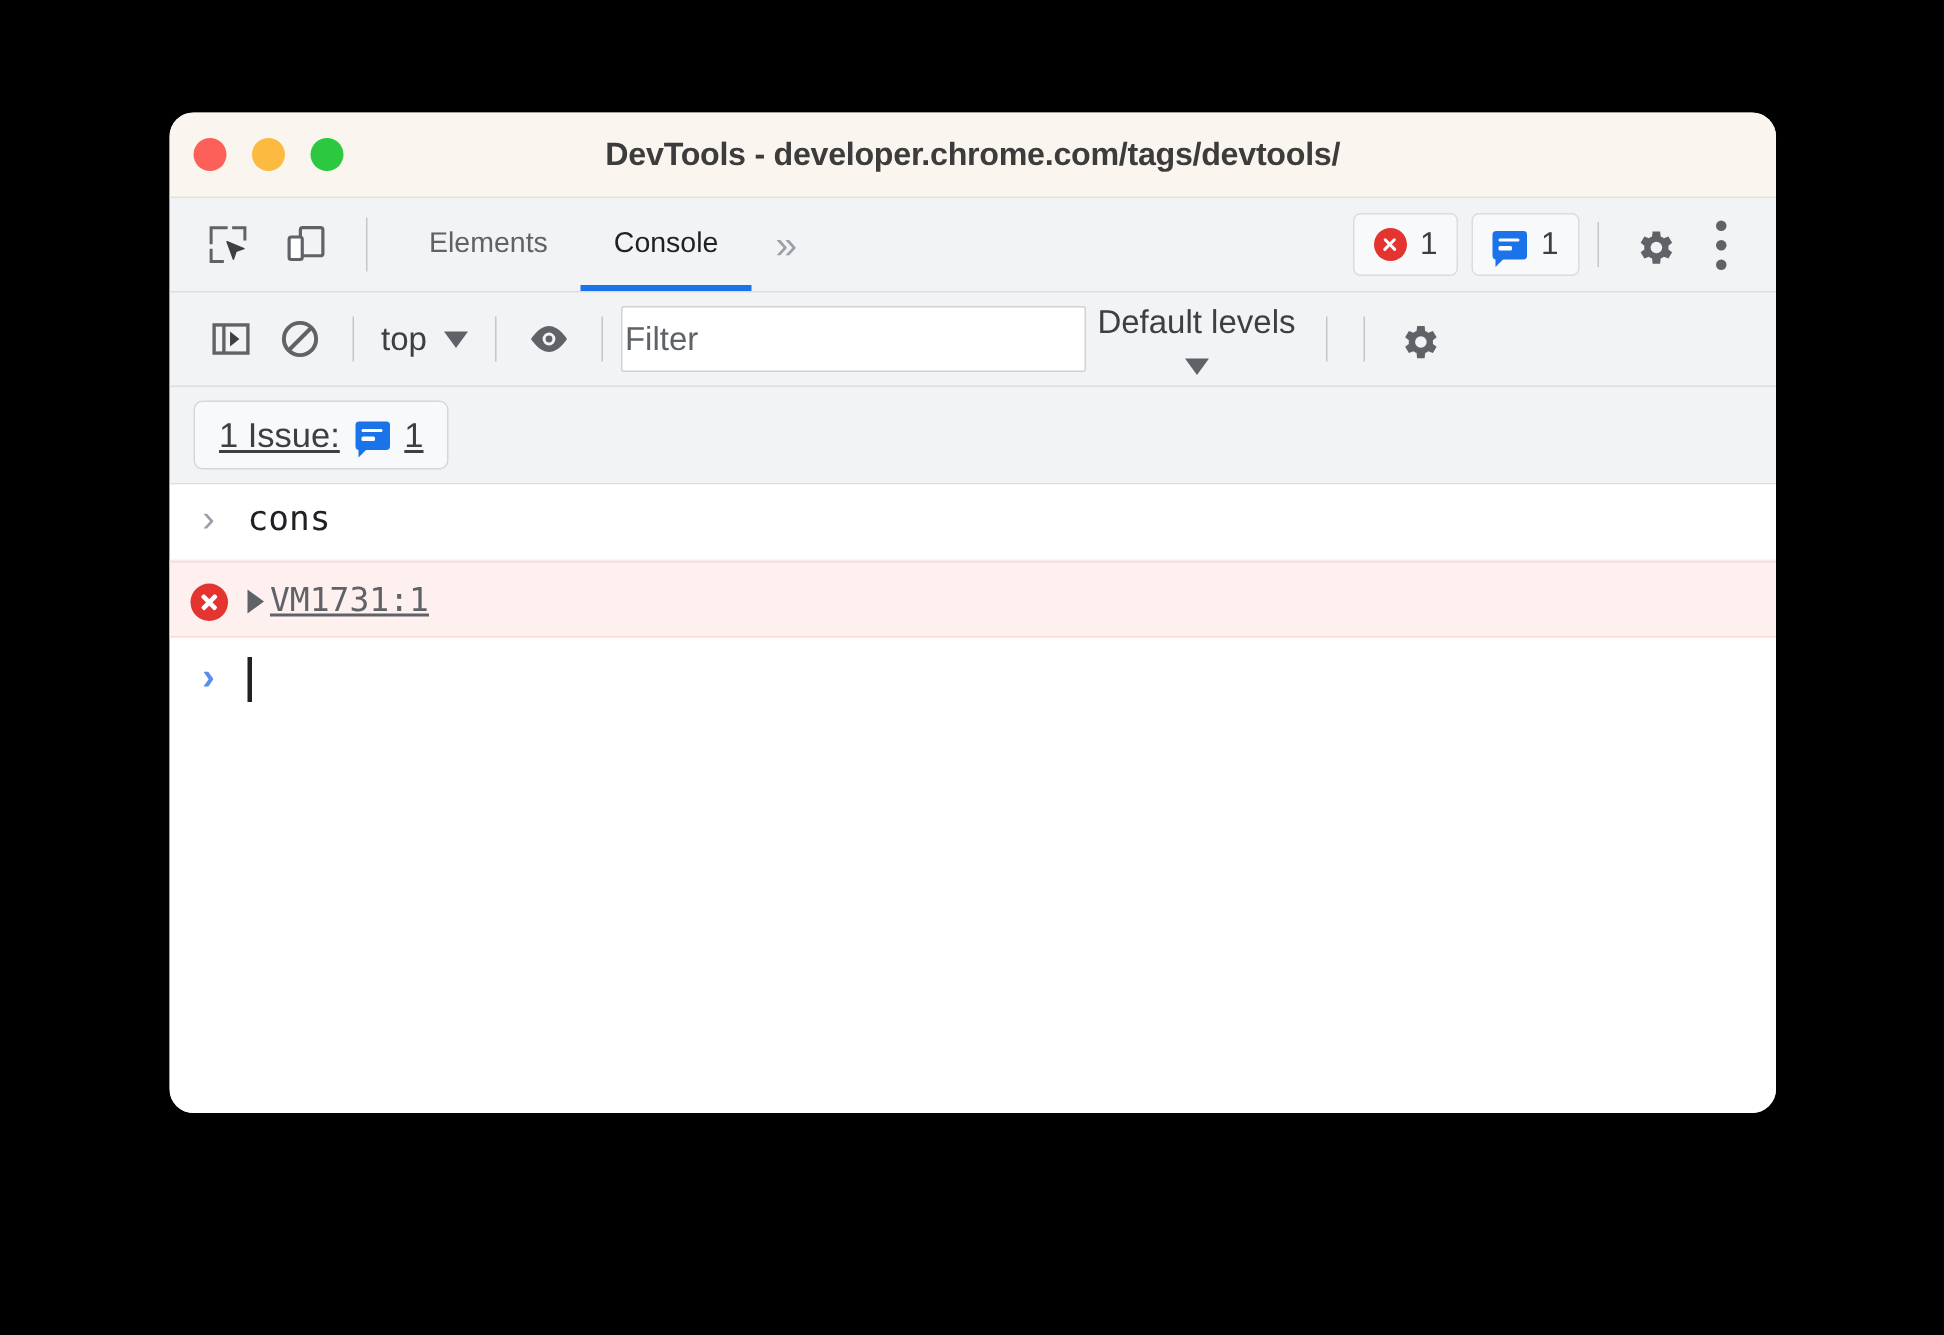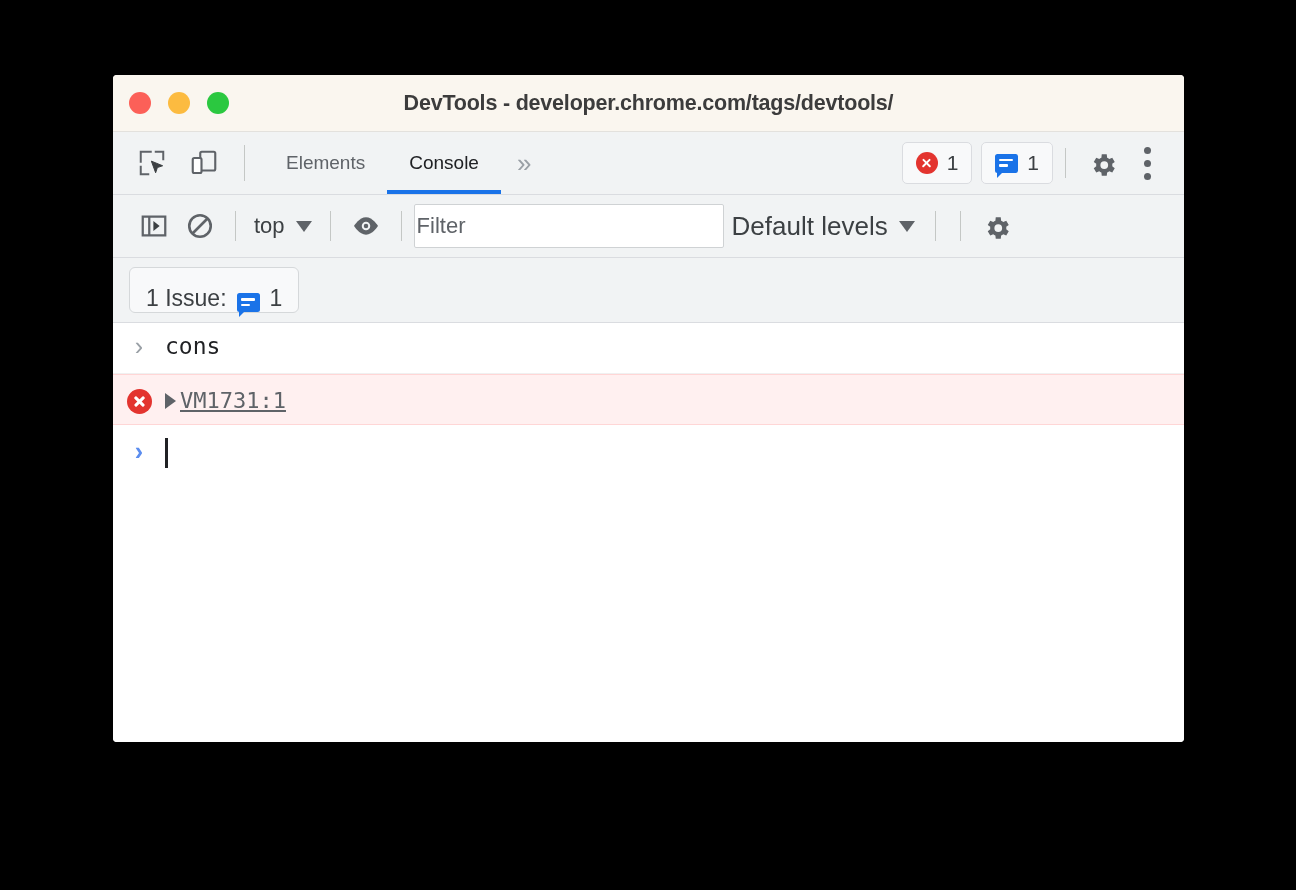--- a/index.html
+++ b/index.html
@@ -16,21 +16,21 @@
   }
 
   
   .window {
     position: absolute;
     left: 113px;
     top: 75px;
     width: 1071px;
     height: 667px;
     background: #ffffff;
-    border-radius: 4px;
+    border-radius: 16px;
     overflow: hidden;
     box-shadow: 0 0 0 0 rgba(0,0,0,0);
   }
 
   
   .titlebar {
     position: relative;
     height: 56px;
     background: #faf6ef;
     border-bottom: 1px solid #e3e1dd;
@@ -200,45 +200,47 @@
     font-size: 22px;
     color: #5f6368;
     padding: 0 2px;
     box-sizing: border-box;
     font-family: "Liberation Sans", sans-serif;
     outline: none;
   }
   .filter-input::placeholder { color: #5f6368; opacity: 1; }
   .levels {
     display: flex; align-items: center; gap: 11px;
-    font-size: 26px;
+    font-size: 22px;
     color: #3c4043;
     padding: 0 8px;
     cursor: default;
+    flex-direction: column;
   }
 
   
   .issues-bar {
     height: 64px;
     background: #f1f3f4;
     border-bottom: 1px solid #dadce0;
     display: flex;
     align-items: center;
     padding-left: 16px;
   }
   .issue-pill {
-    display: flex; align-items: flex-end; gap: 10px;
+    display: flex; align-items: center; gap: 10px;
     height: 44px;
     padding: 0 16px;
     border: 1px solid #d5d8da;
     border-radius: 6px;
     background: #f8f9fa;
     font-size: 23px;
     color: #3c4043;
     cursor: default;
+    text-decoration: underline;
   }
 
   
   .console-body {
     background: #ffffff;
     height: 423px;
     font-family: "DejaVu Sans Mono", "Liberation Mono", monospace;
   }
   .cmd-row {
     display: flex;

